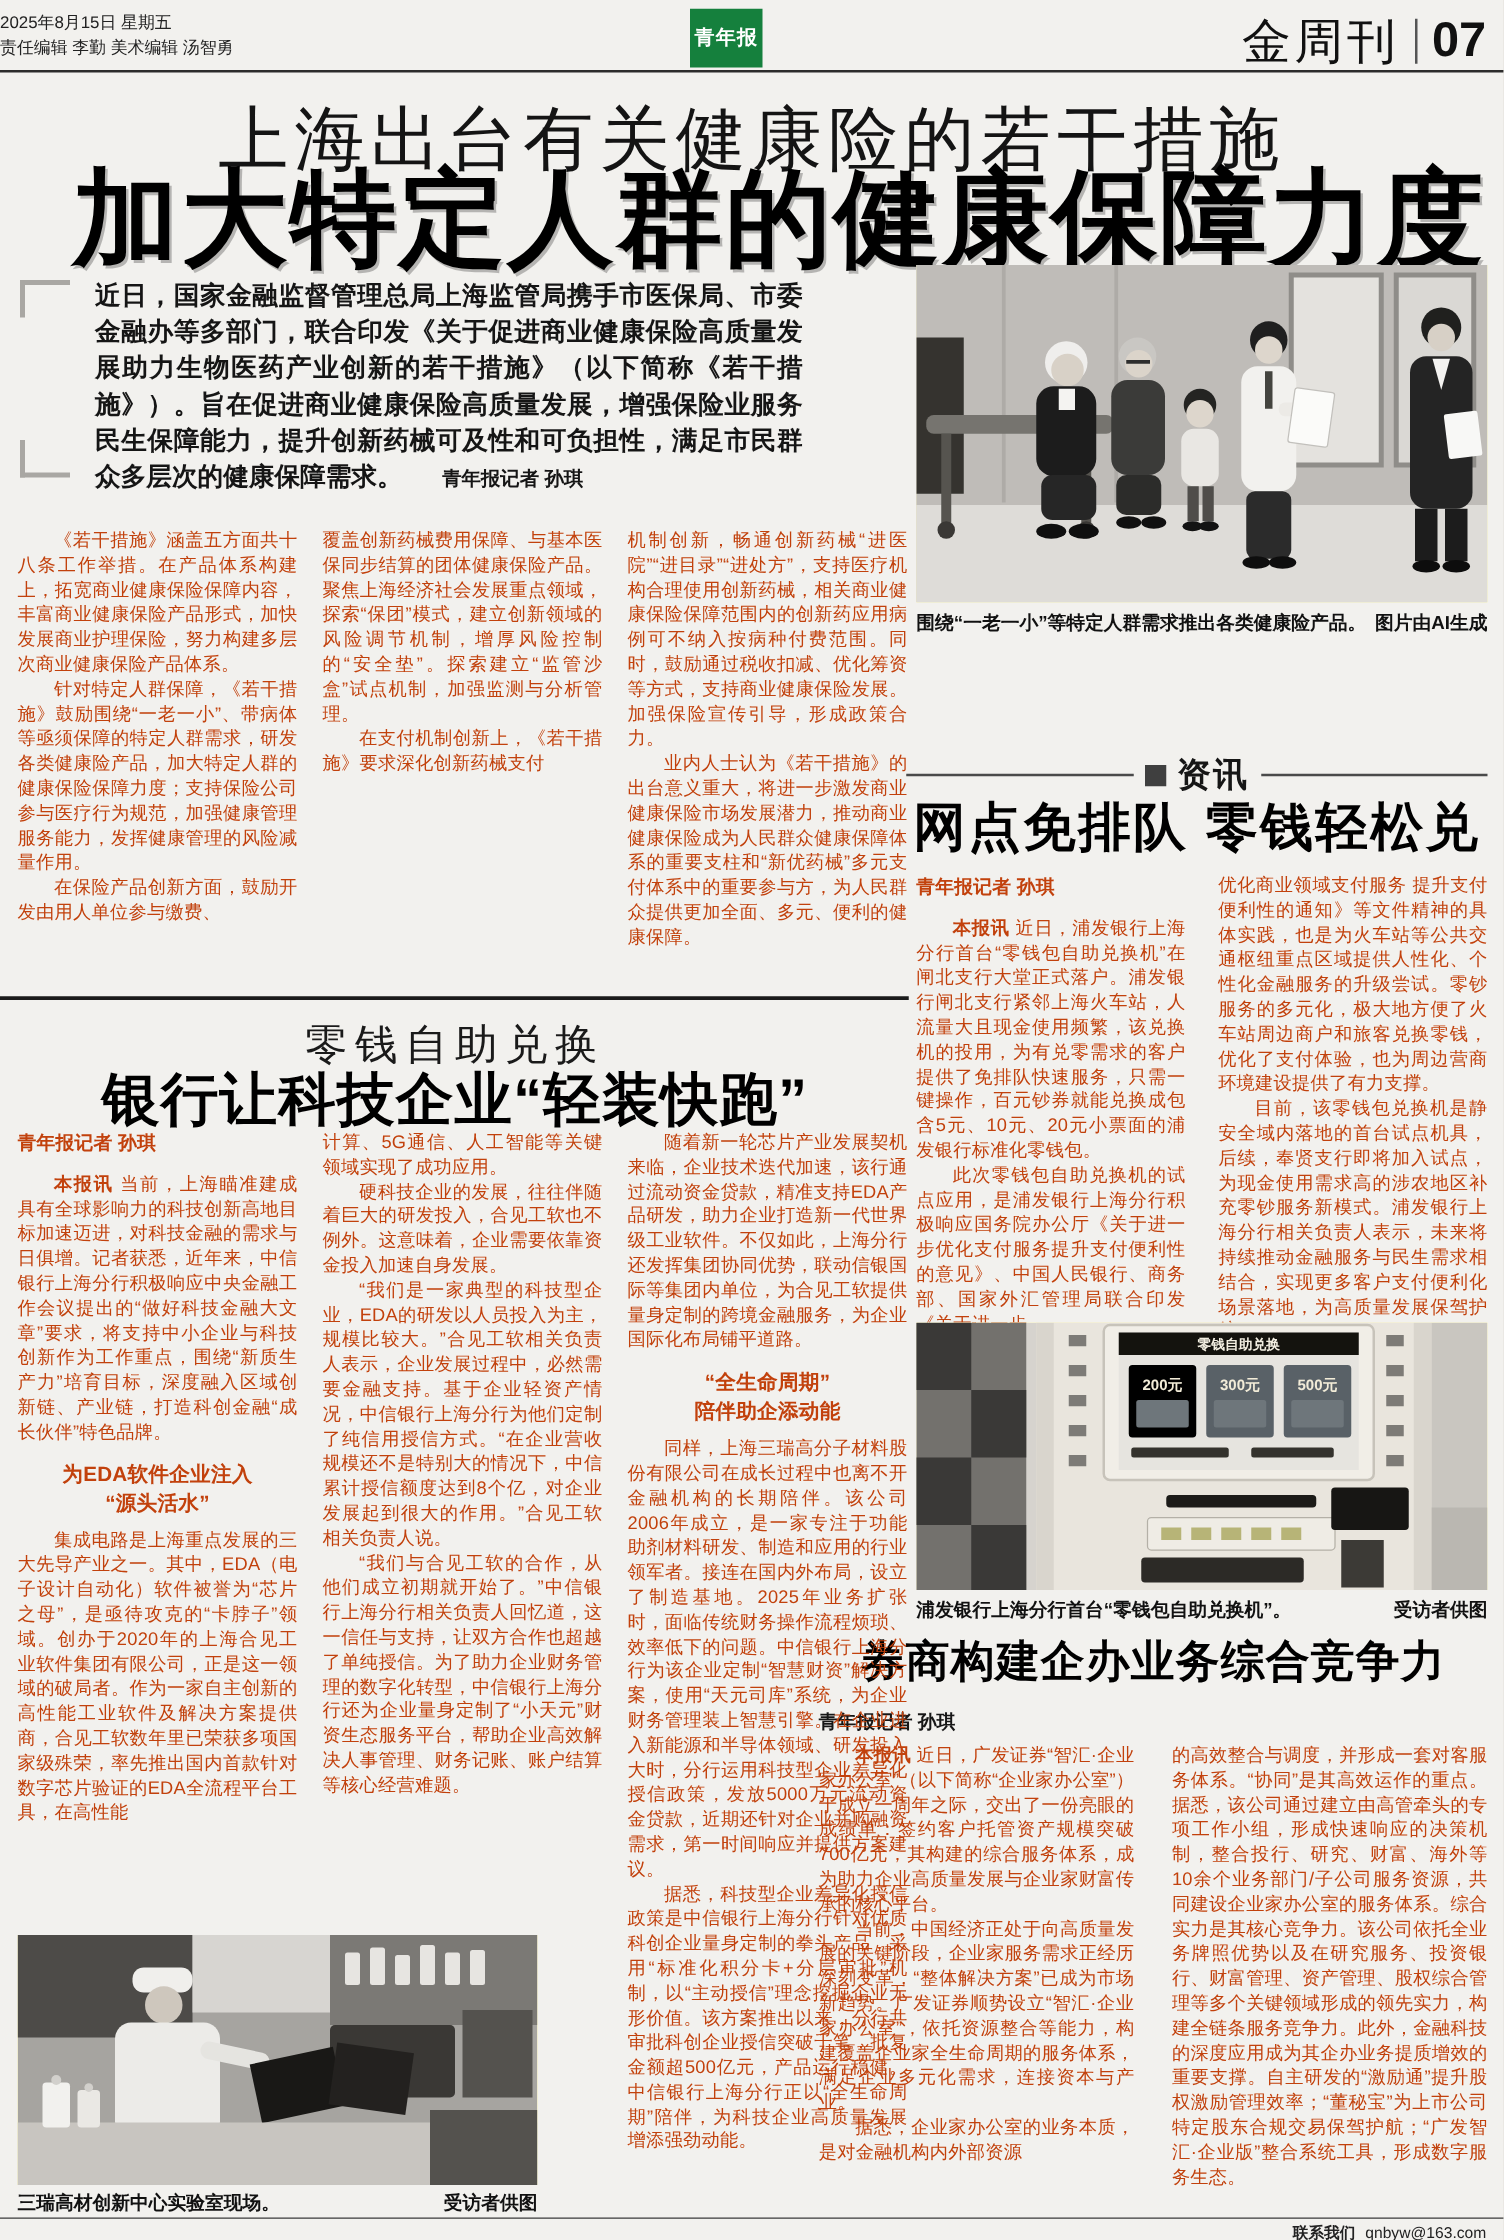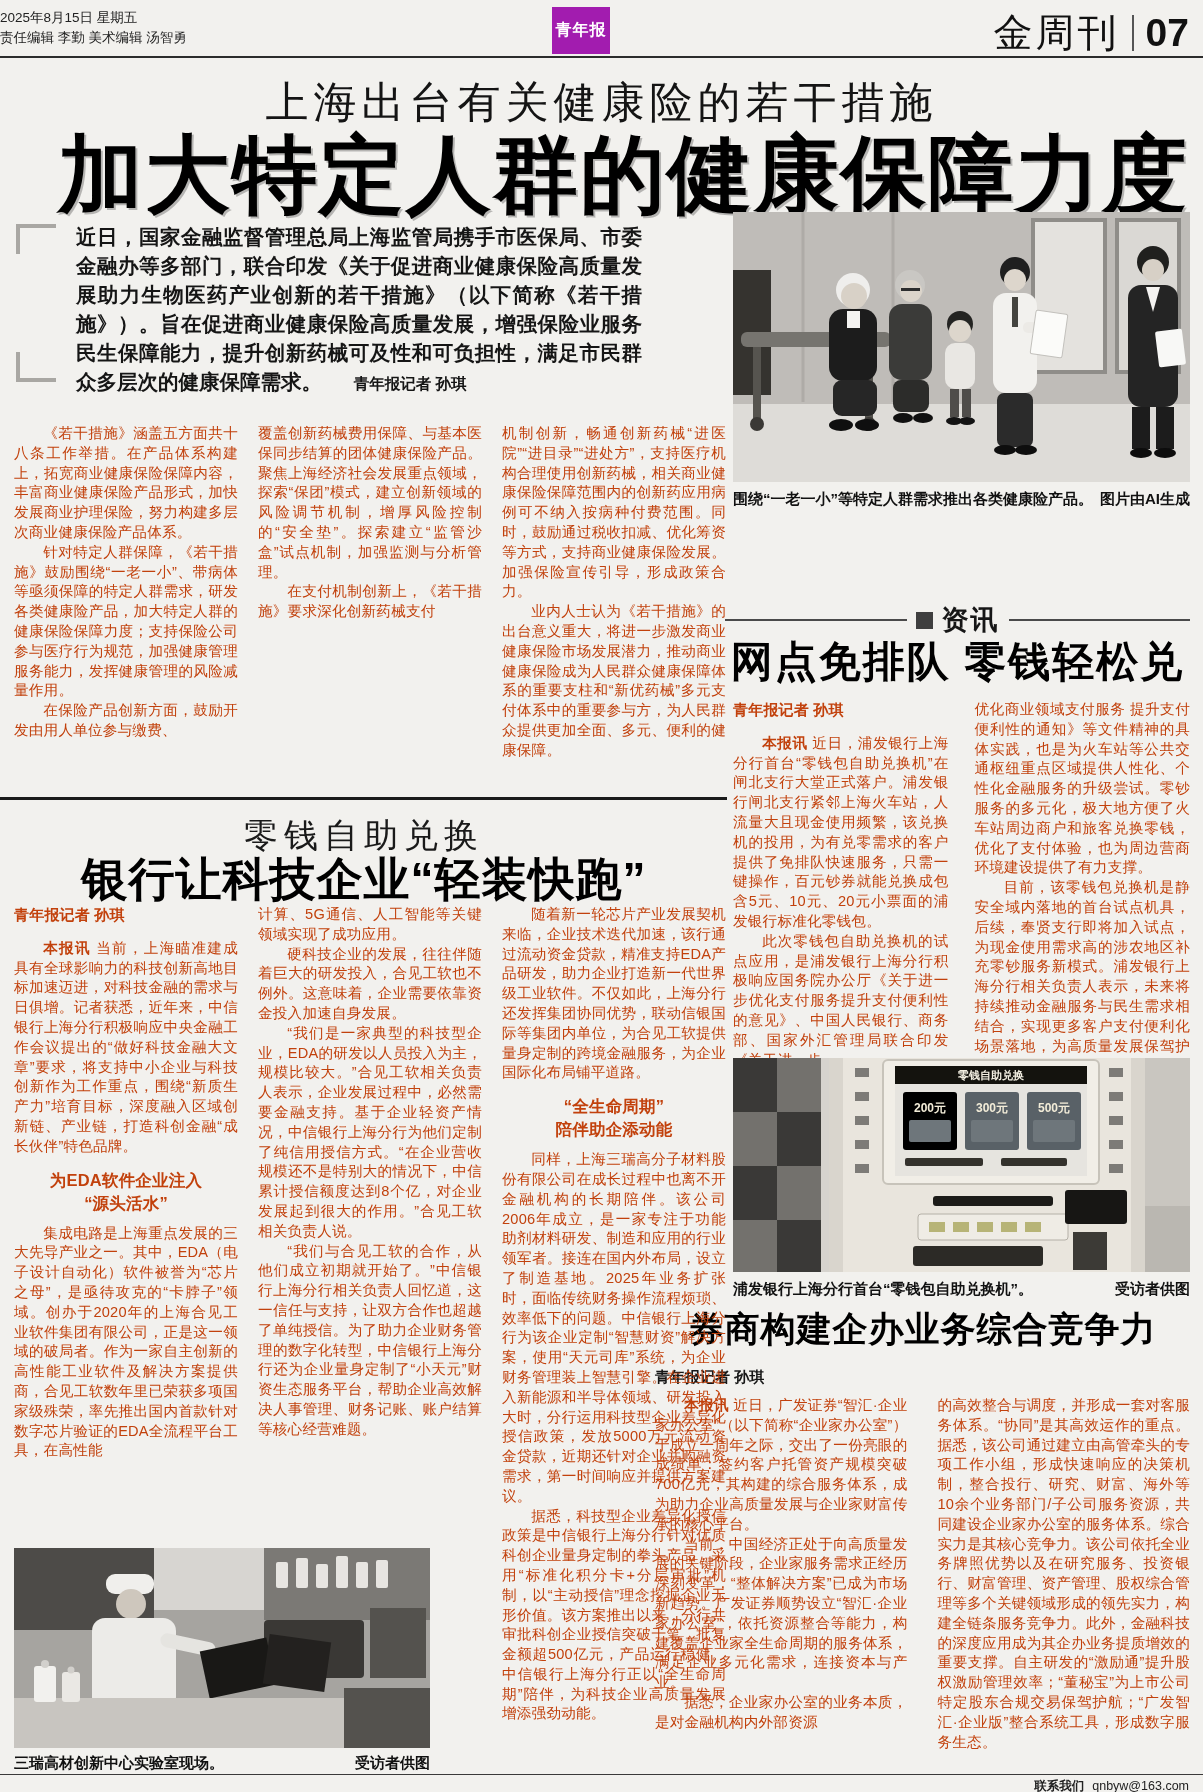--- a/index.html
+++ b/index.html
@@ -1,29 +1,29 @@
 <!DOCTYPE html>
 <html><head>
 <meta charset="utf-8">
 <style>
   html,body{margin:0;padding:0;background:#dddcd8;}
   .page{position:relative;width:1203px;height:1792px;margin:0 auto;background:#f2f1ee;
         font-family:"Liberation Sans",sans-serif;color:#161616;overflow:hidden;}
   
   .hdr-left{position:absolute;left:0;top:8px;width:545px;text-align:left;font-size:13.5px;line-height:20px;color:#222;}
-  .logo{position:absolute;left:552px;top:7px;width:58px;height:47px;background:#a21caf;color:#fff;
+  .logo{position:absolute;left:552px;top:7px;width:58px;height:47px;background:#15803d;color:#fff;
         display:flex;align-items:center;justify-content:center;font-family:"Liberation Serif",serif;
         font-weight:700;font-size:16px;letter-spacing:1px;}
   .hdr-right{position:absolute;right:14px;top:6px;display:flex;align-items:center;gap:12px;justify-content:space-between;}
   .hdr-section{font-size:39px;letter-spacing:3px;font-weight:500;color:#111;}
   .hdr-vbar{width:2px;height:36px;background:#555;}
   .hdr-pageno{font-size:39px;font-weight:700;color:#111;}
   .hdr-rule{position:absolute;left:0;top:56px;width:1203px;border-top:2px solid #2c2c2c;}
   
-  .kicker{position:absolute;left:0;top:74px;width:1203px;text-align:center;font-size:43px;
+  .kicker{position:absolute;left:0;top:74px;width:1203px;text-align:center;font-size:56px;
           font-weight:500;letter-spacing:5px;color:#141414;}
   .main-title{position:absolute;left:0;top:118px;width:1203px;text-align:center;font-size:85px;
           font-weight:900;letter-spacing:2px;color:#000;text-shadow:2px 2px 0 rgba(0,0,0,.25);padding-left:22px;}
   
   .lead-box{position:absolute;left:76px;top:222px;width:566px;font-size:20.5px;line-height:29px;
             font-weight:600;text-align:justify;color:#151515;}
   .lead-box .lead-first{text-indent:2em;}
   .lead-author{font-weight:700;font-size:15.5px;margin-left:26px;white-space:nowrap;}
   .bk{position:absolute;border-color:#a9a7a3;border-style:solid;border-width:0;}
   .bk-top{left:16px;top:224px;width:36px;height:26px;border-left-width:4px;border-top-width:4px;}

